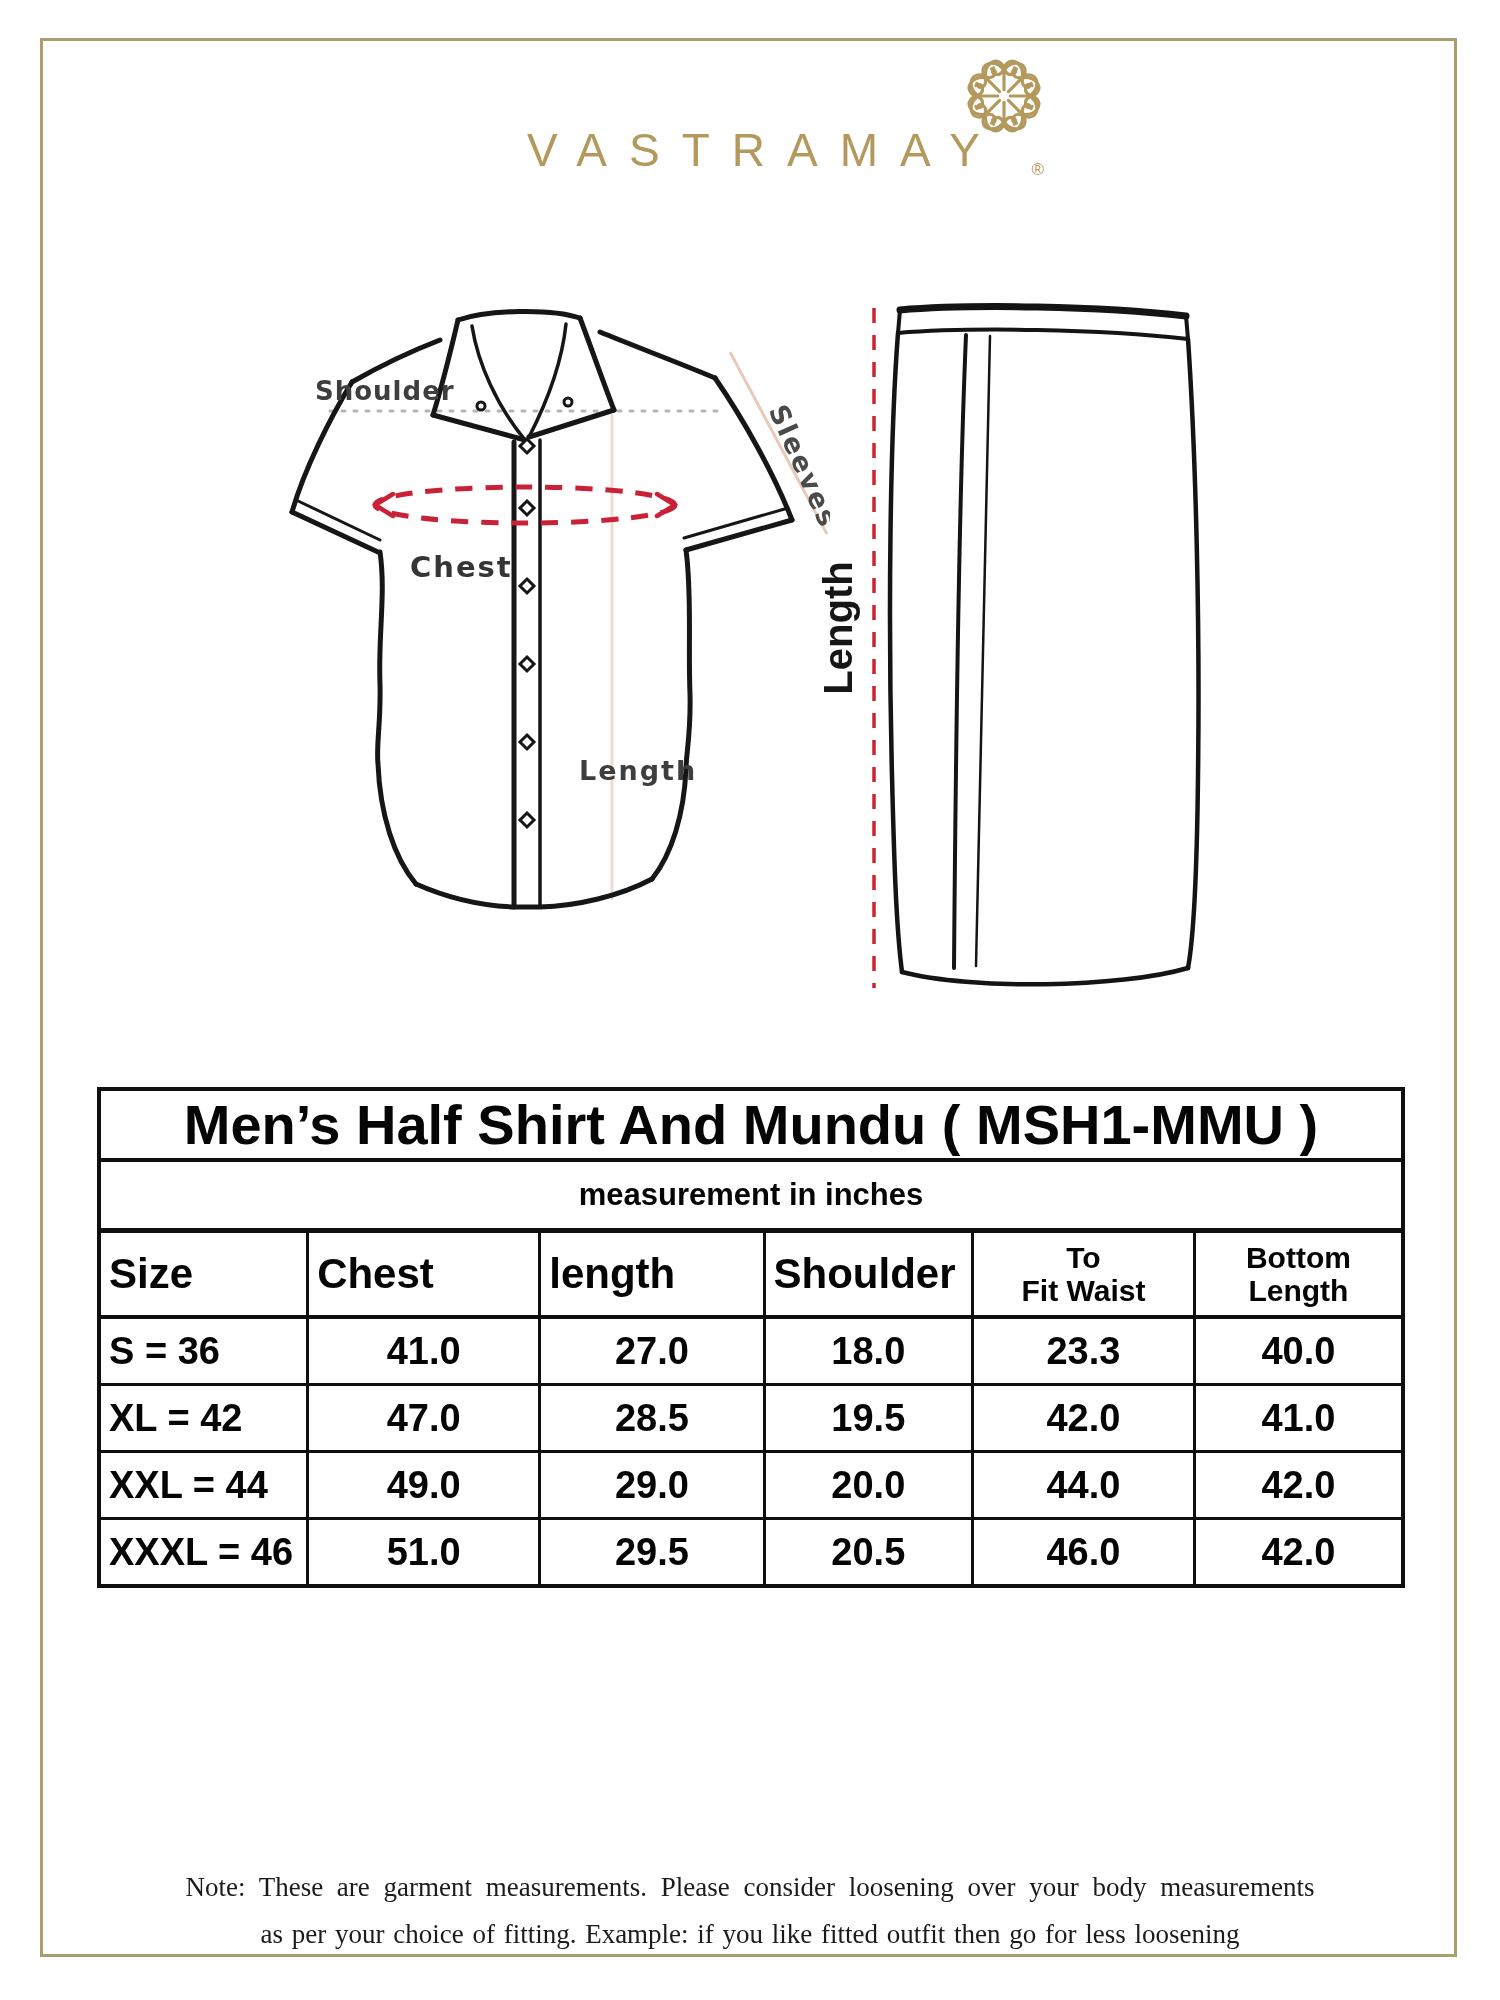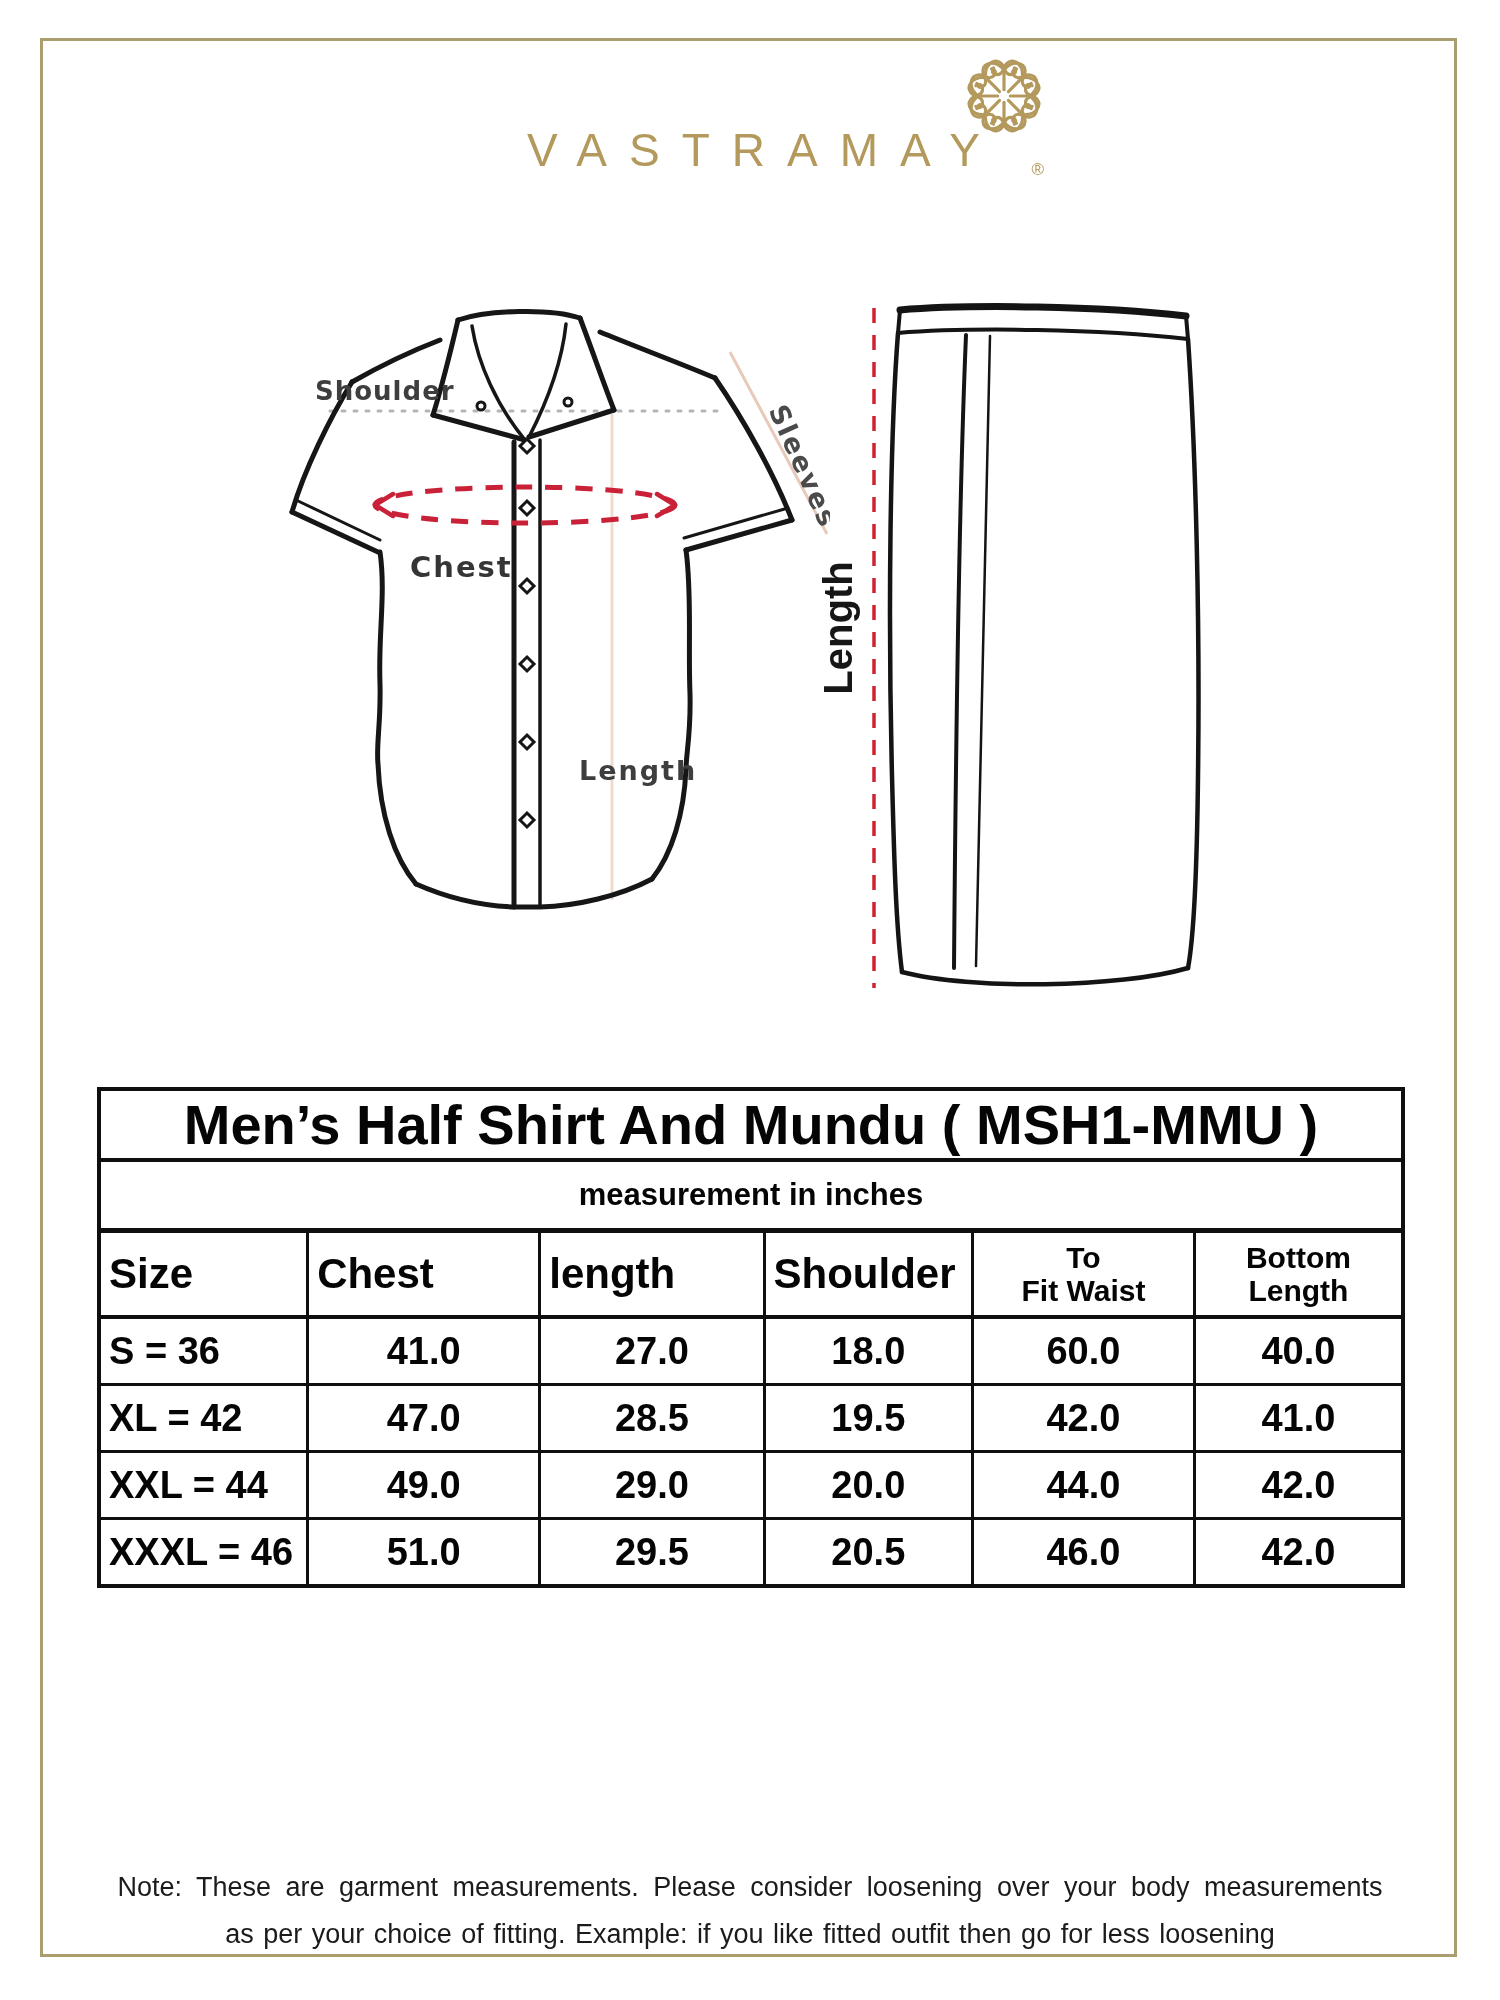--- a/index.html
+++ b/index.html
@@ -39,21 +39,21 @@
   }
   tr.hdr th.c4, tr.hdr th.c5 { font-size:30px; text-align:center; line-height:1.1; }
   tr.hdr .hline { display:block; }
   .size-table td {
     height:62px; font-size:38px; text-align:center; border:3px solid #0f0f0f;
   }
   .size-table td.c0 { text-align:left; padding-left:8px; }
   
   .note {
     position:absolute; left:70px; right:70px; top:1872px; text-align:center;
-    font-family:Liberation Sans, sans-serif; font-size:27px; color:#1b1b1b;
+    font-family:Liberation Serif, serif; font-size:27px; color:#1b1b1b;
   }
   .note-line1 { word-spacing:7px; margin-bottom:16px; }
   .note-line2 { word-spacing:2px; }
 </style>
 </head>
 <body>
 
 <div class="page">
   <div class="frame"></div>
 
@@ -183,21 +183,21 @@
             <span class="hline">Length</span>
           </th>
         </tr>
     </thead>
     <tbody id="table-body">
         <tr>
           <td class="c0">S = 36</td>
           <td class="c1">41.0</td>
           <td class="c2">27.0</td>
           <td class="c3">18.0</td>
-          <td class="c4">60.0</td>
+          <td class="c4">23.3</td>
           <td class="c5">40.0</td>
         </tr>
         <tr>
           <td class="c0">XL = 42</td>
           <td class="c1">47.0</td>
           <td class="c2">28.5</td>
           <td class="c3">19.5</td>
           <td class="c4">42.0</td>
           <td class="c5">41.0</td>
         </tr>

